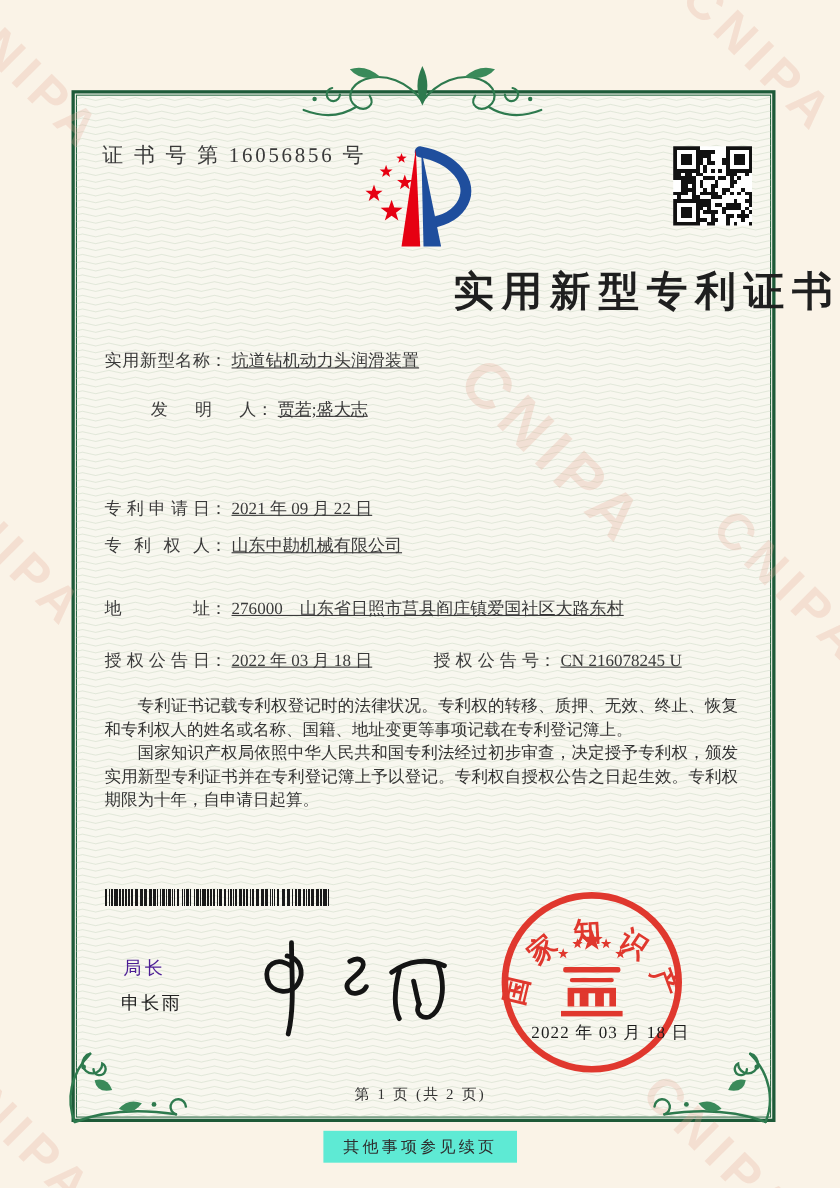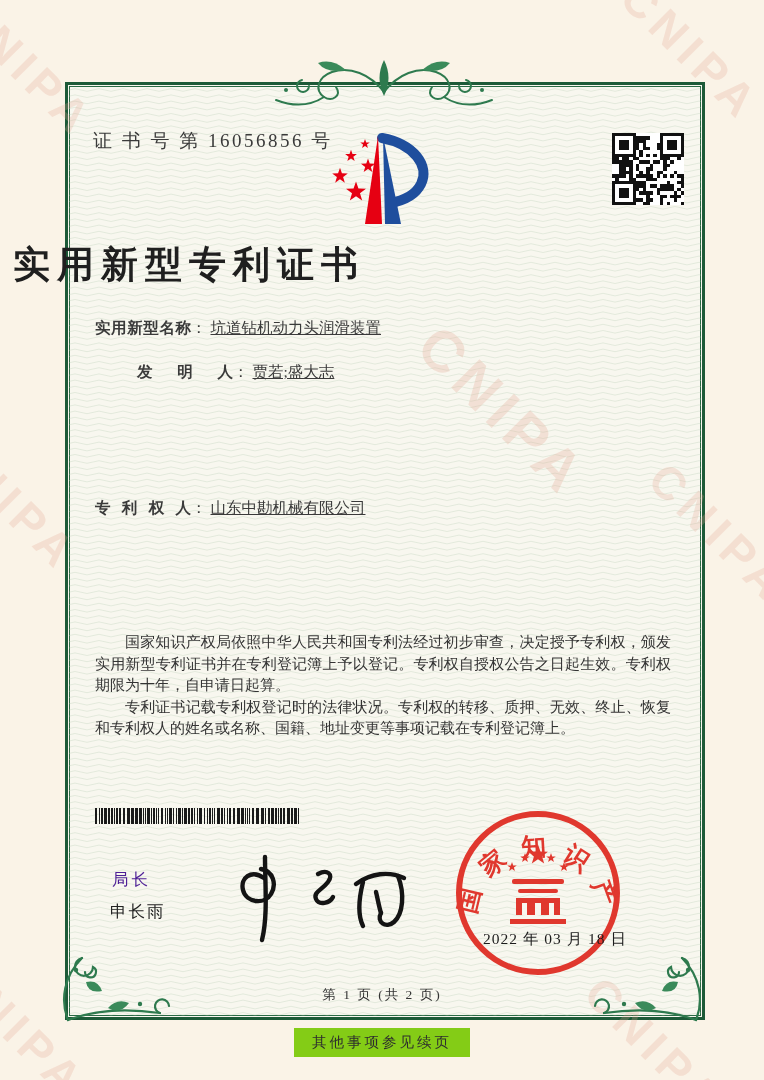--- a/index.html
+++ b/index.html
@@ -18,39 +18,39 @@
     position:absolute;left:65px;top:82px;width:640px;height:938px;box-sizing:border-box;
     border:3px solid #1d5a38;background:#f8f7ef;z-index:1;
   }
   .frame-inner{position:absolute;inset:1px;border:1px solid #2a6a45;}
   .guilloche{position:absolute;left:69px;top:86px;z-index:1;pointer-events:none;}
   .ornament{position:absolute;z-index:3;pointer-events:none;}
   .content{position:absolute;z-index:4;}
   .cert-no{left:93px;top:128px;font-size:19px;letter-spacing:2.5px;color:#3a3a3a;}
   .logo{left:318px;top:124px;}
   .qr{left:612px;top:133px;}
-  .title{left:13px;right:0;top:240px;text-align:left;font-size:37px;font-weight:700;
+  .title{left:13px;right:0;top:240px;text-align:right;font-size:37px;font-weight:700;
          letter-spacing:7px;color:#1f1f1f;}
   .field-row{position:absolute;left:95px;width:580px;font-size:15.5px;color:#3a3a3a;white-space:nowrap;}
-  .flabel{display:inline-block;width:96px;text-align:justify;text-align-last:justify;vertical-align:bottom;font-weight:bold;}
+  .flabel{display:inline-block;width:96px;text-align:justify;text-align-last:justify;vertical-align:bottom;}
   .fvalue{margin-left:4px;text-decoration:underline;}
   .subfield{position:absolute;left:299px;top:0;}
   .paras{left:95px;top:632px;width:576px;font-size:15px;line-height:21.5px;
          text-align:justify;color:#333;}
   .paras p{margin:0;text-indent:2em;}
   .barcode{left:95px;top:808px;}
   .signer-title{left:112px;top:869px;font-size:16.5px;letter-spacing:3px;color:#4c1d95;}
   .signer-name{left:110px;top:901px;font-size:16.5px;letter-spacing:2px;color:#222;font-family:Liberation Mono, monospace;}
   .signature{left:228px;top:852px;}
   .seal{left:448px;top:803px;z-index:4;}
   .seal-date{left:470px;top:929px;width:170px;text-align:center;font-size:15.5px;
              letter-spacing:1px;color:#1c1c1c;z-index:5;}
   .pagenum{left:0;right:0;top:986px;text-align:center;font-size:13.5px;letter-spacing:2px;color:#333;}
   .footnote{left:0;right:0;top:1028px;text-align:center;z-index:4;}
-  .footnote span{display:inline-block;background:#84cc16;padding:5px 18px;font-size:14.5px;
+  .footnote span{display:inline-block;background:#5eead4;padding:5px 18px;font-size:14.5px;
                  letter-spacing:3px;color:#2e2e2e;}
 </style>
 </head>
 <body>
 
 <div class="page">
 
   <div class="wm" style="left:-18px;top:-14px;">CNIPA</div>
   <div class="wm" style="left:648px;top:-30px;">CNIPA</div>
   <div class="wm" style="left:-34px;top:420px;">CNIPA</div>
@@ -423,27 +423,39 @@
     </svg>
 
   <div class="content title">实用新型专利证书</div>
 
   <div class="content field-row" style="top:318px;">
     <span class="flabel">实用新型名称</span><span>：</span><span class="fvalue">坑道钻机动力头润滑装置</span>
   </div>
   <div class="content field-row" style="top:362px;margin-left:42px;">
     <span class="flabel">发明人</span><span>：</span><span class="fvalue">贾若;盛大志</span>
   </div>
-  <div class="content field-row" style="top:498px;">
+  <div class="content field-row" style="top:452px;">
+    <span class="flabel">专利申请日</span><span>：</span><span class="fvalue">2021 年 09 月 22 日</span>
+  </div>
+  <div class="content field-row" style="top:486px;">
     <span class="flabel">专利权人</span><span>：</span><span class="fvalue">山东中勘机械有限公司</span>
   </div>
+  <div class="content field-row" style="top:543px;">
+    <span class="flabel">地址</span><span>：</span><span class="fvalue">276000　山东省日照市莒县阎庄镇爱国社区大路东村</span>
+  </div>
+  <div class="content field-row" style="top:590px;">
+    <span class="flabel">授权公告日</span><span>：</span><span class="fvalue">2022 年 03 月 18 日</span>
+    <span class="subfield">
+      <span class="flabel">授权公告号</span><span>：</span><span class="fvalue">CN 216078245 U</span>
+    </span>
+  </div>
 
   <div class="content paras">
+    <p>专利证书记载专利权登记时的法律状况。专利权的转移、质押、无效、终止、恢复和专利权人的姓名或名称、国籍、地址变更等事项记载在专利登记簿上。</p>
     <p>国家知识产权局依照中华人民共和国专利法经过初步审查，决定授予专利权，颁发实用新型专利证书并在专利登记簿上予以登记。专利权自授权公告之日起生效。专利权期限为十年，自申请日起算。</p>
-    <p>专利证书记载专利权登记时的法律状况。专利权的转移、质押、无效、终止、恢复和专利权人的姓名或名称、国籍、地址变更等事项记载在专利登记簿上。</p>
   </div>
 
   <svg id="barcode" class="content barcode" width="208" height="16" viewBox="0 0 208 16" shape-rendering="crispEdges">
       <rect x="0" y="0" width="2" height="16" fill="#1a1a1a"></rect>
       <rect x="4" y="0" width="1" height="16" fill="#1a1a1a"></rect>
       <rect x="6" y="0" width="2" height="16" fill="#1a1a1a"></rect>
       <rect x="9" y="0" width="3" height="16" fill="#1a1a1a"></rect>
       <rect x="13" y="0" width="2" height="16" fill="#1a1a1a"></rect>
       <rect x="16" y="0" width="2" height="16" fill="#1a1a1a"></rect>
       <rect x="19" y="0" width="1" height="16" fill="#1a1a1a"></rect>

